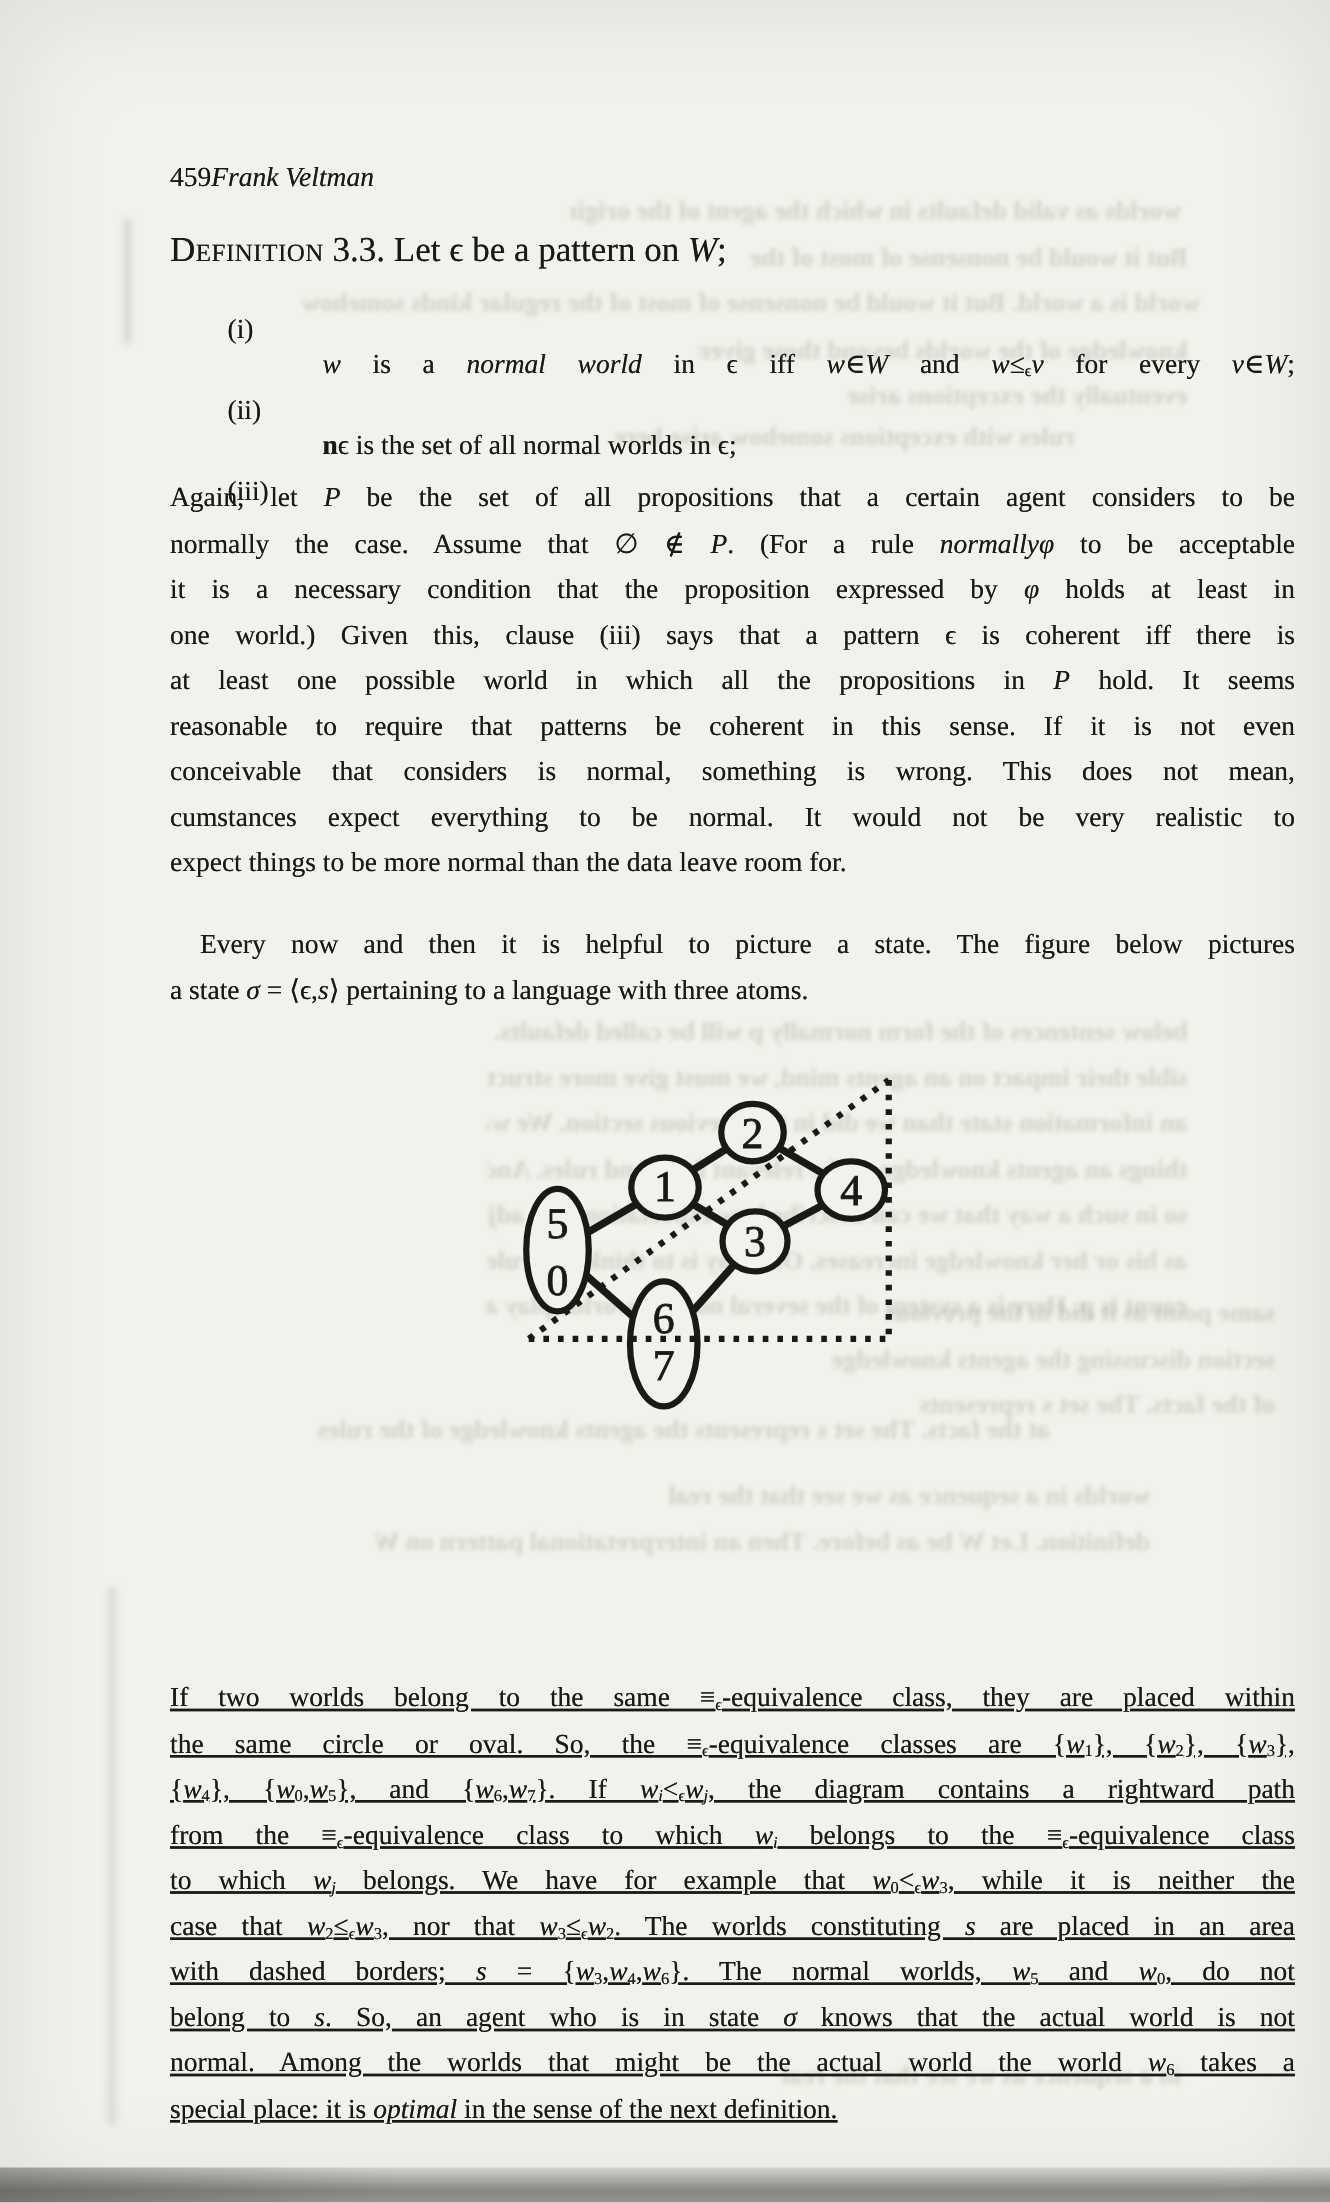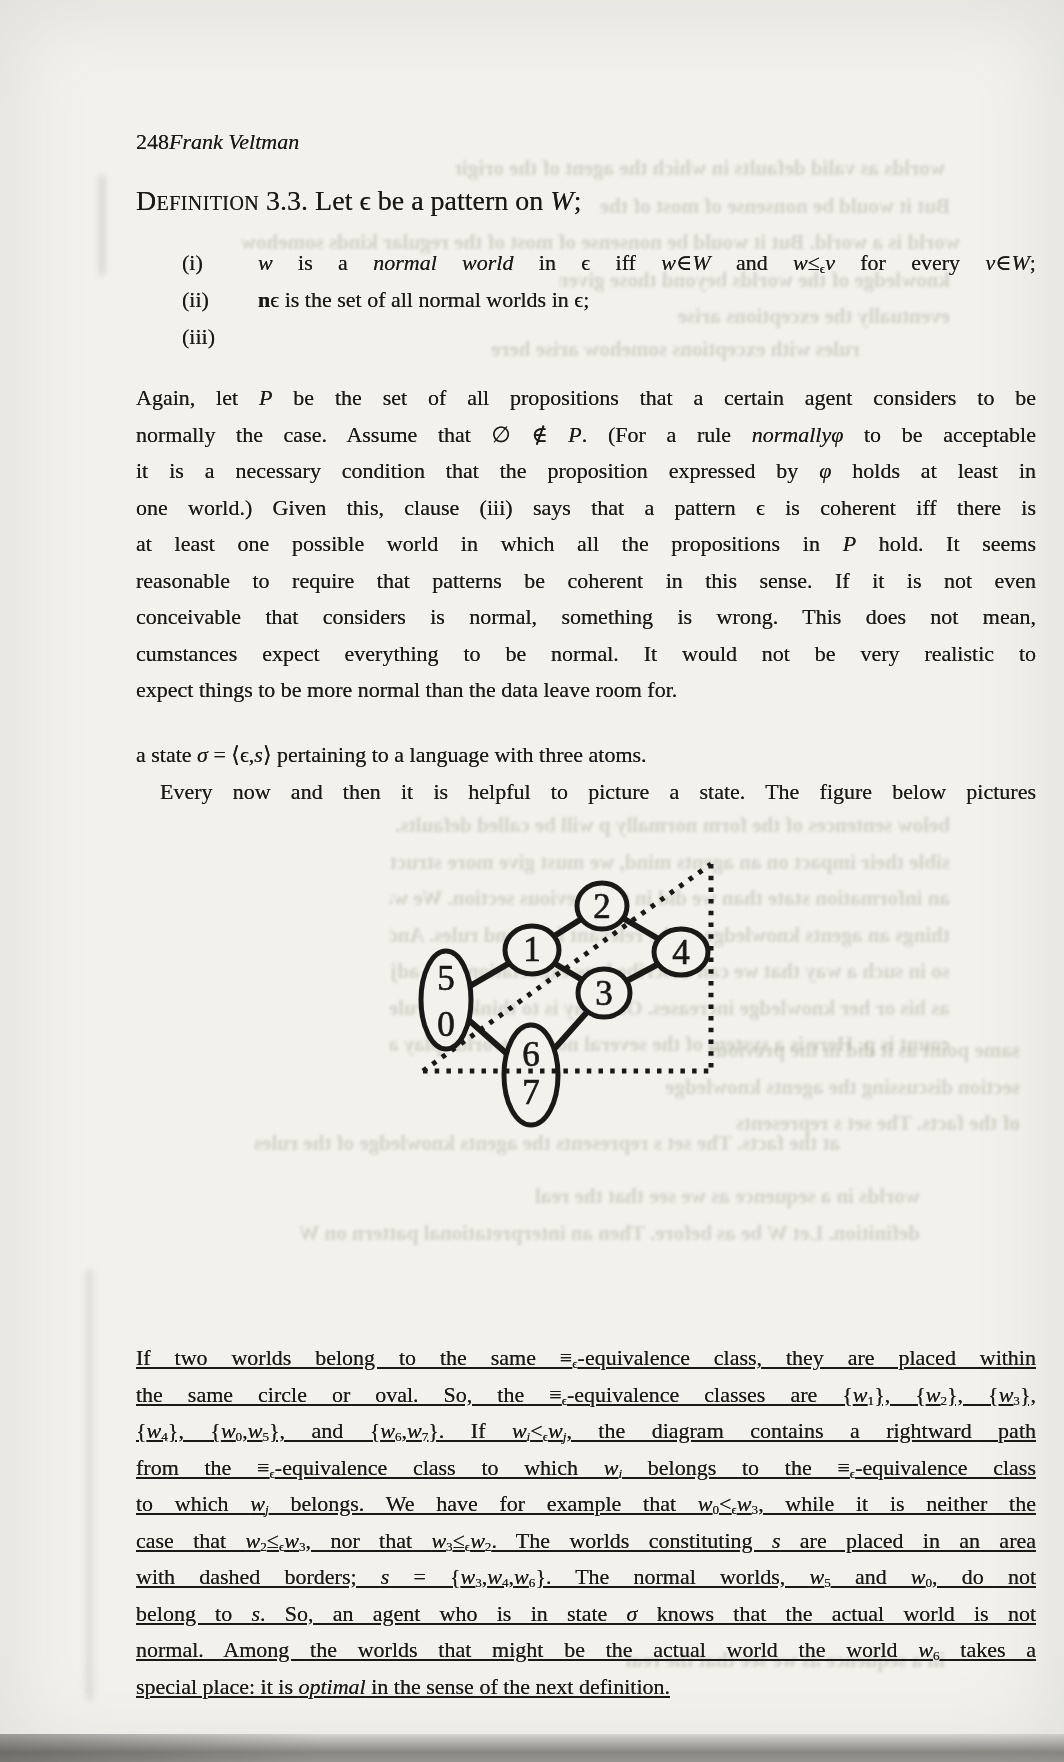--- a/index.html
+++ b/index.html
@@ -34,21 +34,21 @@
   sub{font-size:.6em;vertical-align:-.24em;line-height:0;}
   i{font-style:italic;}
   b{font-weight:bold;}
   #running-header{position:absolute;left:136px;top:124px;font-size:22px;line-height:36px;z-index:3;text-shadow:0 0 .5px rgba(10,10,10,.75);}
   #running-header .author{font-style:italic;}
   #defn-line{position:absolute;left:136px;top:182px;width:900px;font-size:28px;line-height:37px;z-index:3;text-shadow:0 0 .5px rgba(10,10,10,.75);}
   .sc{font-variant:small-caps;letter-spacing:.4px;}
   #defn-items{position:absolute;left:136px;top:244px;width:900px;font-size:22px;line-height:37px;z-index:3;text-shadow:0 0 .5px rgba(10,10,10,.75);}
   .def-row{display:flex;}
   .def-row .marker{flex:0 0 122px;padding-left:46px;box-sizing:border-box;}
-  .def-row .dtext{flex:1;}
+  .def-row .dtext{flex:1;margin-top:28px;}
   .def-row .dtext.just{text-align:justify;text-align-last:justify;}
   #para1a{left:136px;top:380px;width:900px;}
   #para1b{left:136px;top:737px;width:900px;}
   #para2{left:136px;top:1340px;width:900px;text-decoration:underline;}
   #fig{position:absolute;left:395px;top:840px;width:350px;height:330px;z-index:2;}
   .edge{stroke:var(--ink);stroke-width:6;stroke-linecap:round;}
   .node{fill:var(--paper);stroke:var(--ink);stroke-width:5;}
   .dots{stroke:var(--ink);stroke-width:5;stroke-dasharray:4.5 7.2;stroke-linecap:butt;}
   .nlabel{
     font-family:"Liberation Serif","DejaVu Serif",serif;
@@ -76,21 +76,21 @@
   }
   #bottom-band::before{
     content:"";position:absolute;inset:0;
     background:linear-gradient(90deg,rgba(60,60,58,.35),rgba(60,60,58,0) 30%);
   }
 </style>
 </head>
 <body>
 
 <div id="running-header">
-  <span>248</span><span class="author">Frank Veltman</span>
+  <span>459</span><span class="author">Frank Veltman</span>
 </div>
 
 <div id="defn-line">
   <span class="sc">Definition</span>
   <span>3.3.</span>
   <span>Let ϵ be a pattern on <i>W</i>;</span>
 </div>
 <div id="defn-items">
     <div class="def-row">
       <span class="marker">(i)</span>
@@ -110,22 +110,22 @@
     <div class="tline">normally the case. Assume that ∅ ∉ <i>P</i>. (For a rule <i>normallyφ</i> to be acceptable</div>
     <div class="tline">it is a necessary condition that the proposition expressed by <i>φ</i> holds at least in</div>
     <div class="tline">one world.) Given this, clause (iii) says that a pattern ϵ is coherent iff there is</div>
     <div class="tline">at least one possible world in which all the propositions in <i>P</i> hold. It seems</div>
     <div class="tline">reasonable to require that patterns be coherent in this sense. If it is not even</div>
     <div class="tline">conceivable that considers is normal, something is wrong. This does not mean,</div>
     <div class="tline">cumstances expect everything to be normal. It would not be very realistic to</div>
     <div class="tline last">expect things to be more normal than the data leave room for.</div>
   </div>
 <div id="para1b" class="tblock">
+    <div class="tline indent">Every now and then it is helpful to picture a state. The figure below pictures</div>
     <div class="tline last">a state <i>σ</i> = ⟨ϵ,<i>s</i>⟩ pertaining to a language with three atoms.</div>
-    <div class="tline indent">Every now and then it is helpful to picture a state. The figure below pictures</div>
   </div>
 <div id="para2" class="tblock">
     <div class="tline">If two worlds belong to the same ≡<sub>ϵ</sub>-equivalence class, they are placed within</div>
     <div class="tline">the same circle or oval. So, the ≡<sub>ϵ</sub>-equivalence classes are {<i>w</i><sub>1</sub>}, {<i>w</i><sub>2</sub>}, {<i>w</i><sub>3</sub>},</div>
     <div class="tline">{<i>w</i><sub>4</sub>}, {<i>w</i><sub>0</sub>,<i>w</i><sub>5</sub>}, and {<i>w</i><sub>6</sub>,<i>w</i><sub>7</sub>}. If <i>w</i><sub><i>i</i></sub>&lt;<sub>ϵ</sub><i>w</i><sub><i>j</i></sub>, the diagram contains a rightward path</div>
     <div class="tline">from the ≡<sub>ϵ</sub>-equivalence class to which <i>w</i><sub><i>i</i></sub> belongs to the ≡<sub>ϵ</sub>-equivalence class</div>
     <div class="tline">to which <i>w</i><sub><i>j</i></sub> belongs. We have for example that <i>w</i><sub>0</sub>&lt;<sub>ϵ</sub><i>w</i><sub>3</sub>, while it is neither the</div>
     <div class="tline">case that <i>w</i><sub>2</sub>≤<sub>ϵ</sub><i>w</i><sub>3</sub>, nor that <i>w</i><sub>3</sub>≤<sub>ϵ</sub><i>w</i><sub>2</sub>. The worlds constituting <i>s</i> are placed in an area</div>
     <div class="tline">with dashed borders; <i>s</i> = {<i>w</i><sub>3</sub>,<i>w</i><sub>4</sub>,<i>w</i><sub>6</sub>}. The normal worlds, <i>w</i><sub>5</sub> and <i>w</i><sub>0</sub>, do not</div>
     <div class="tline">belong to <i>s</i>. So, an agent who is in state <i>σ</i> knows that the actual world is not</div>

